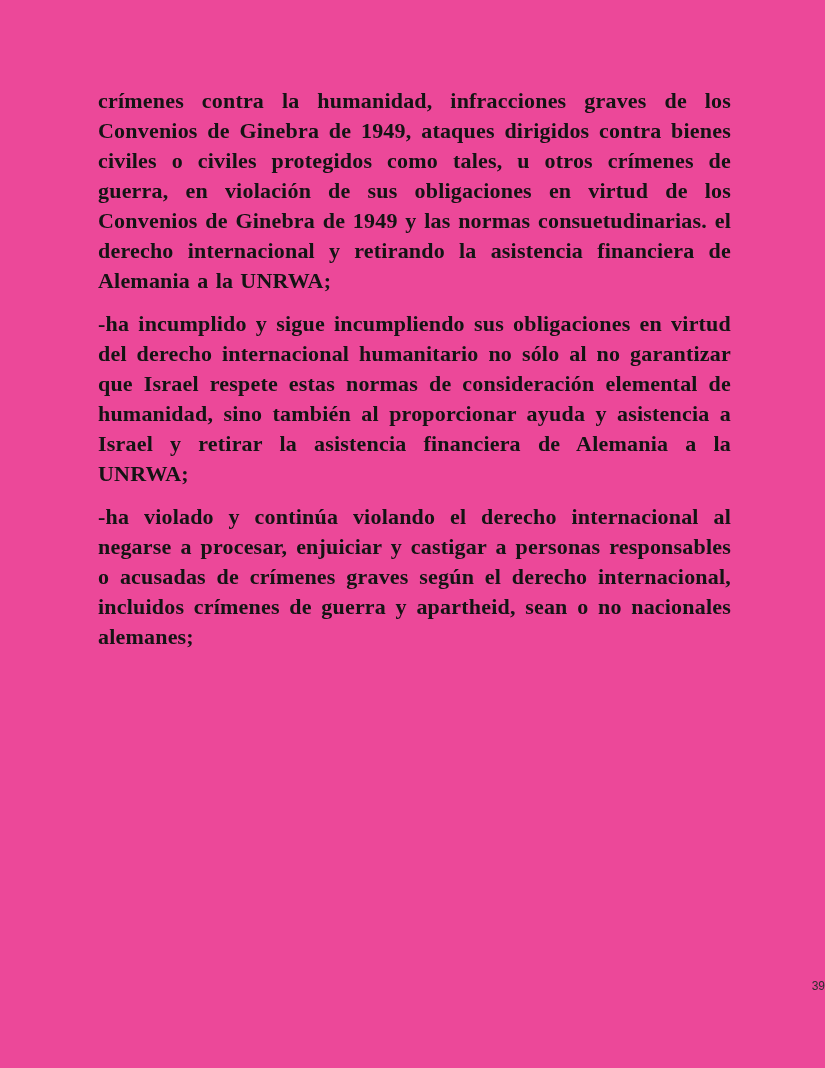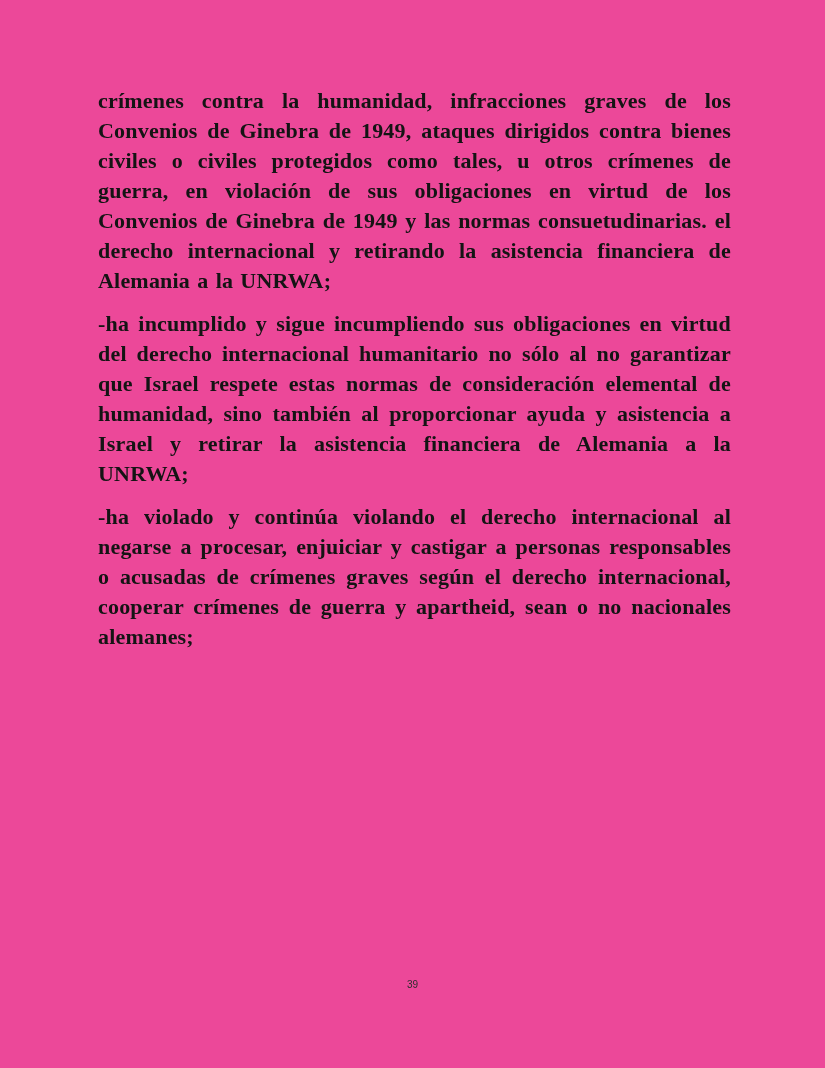--- a/index.html
+++ b/index.html
@@ -29,29 +29,29 @@
     text-align: justify;
     color: #141414;
     letter-spacing: 0.2px;
     word-spacing: 1.5px;
   }
   .page-number {
     position: absolute;
     top: 979px;
     left: 0;
     right: 0;
-    text-align: center;
+    text-align: right;
     font-family: "Liberation Sans", "DejaVu Sans", sans-serif;
-    font-size: 10px;
+    font-size: 12px;
     color: #2e2e2e;
   }
 </style>
 </head>
 <body>
 
 <div class="page">
   <div class="content">
     <p>crímenes contra la humanidad, infracciones graves de los Convenios de Ginebra de 1949, ataques dirigidos contra bienes civiles o civiles protegidos como tales, u otros crímenes de guerra, en violación de sus obligaciones en virtud de los Convenios de Ginebra de 1949 y las normas consuetudinarias. el derecho internacional y retirando la asistencia financiera de Alemania a la UNRWA;</p>
     <p>-ha incumplido y sigue incumpliendo sus obligaciones en virtud del derecho internacional humanitario no sólo al no garantizar que Israel respete estas normas de consideración elemental de humanidad, sino también al proporcionar ayuda y asistencia a Israel y retirar la asistencia financiera de Alemania a la UNRWA;</p>
-    <p>-ha violado y continúa violando el derecho internacional al negarse a procesar, enjuiciar y castigar a personas responsables o acusadas de crímenes graves según el derecho internacional, cooperar crímenes de guerra y apartheid, sean o no nacionales alemanes;</p>
+    <p>-ha violado y continúa violando el derecho internacional al negarse a procesar, enjuiciar y castigar a personas responsables o acusadas de crímenes graves según el derecho internacional, incluidos crímenes de guerra y apartheid, sean o no nacionales alemanes;</p>
   </div>
   <div class="page-number">39</div>
 </div>
 
 </body></html>

